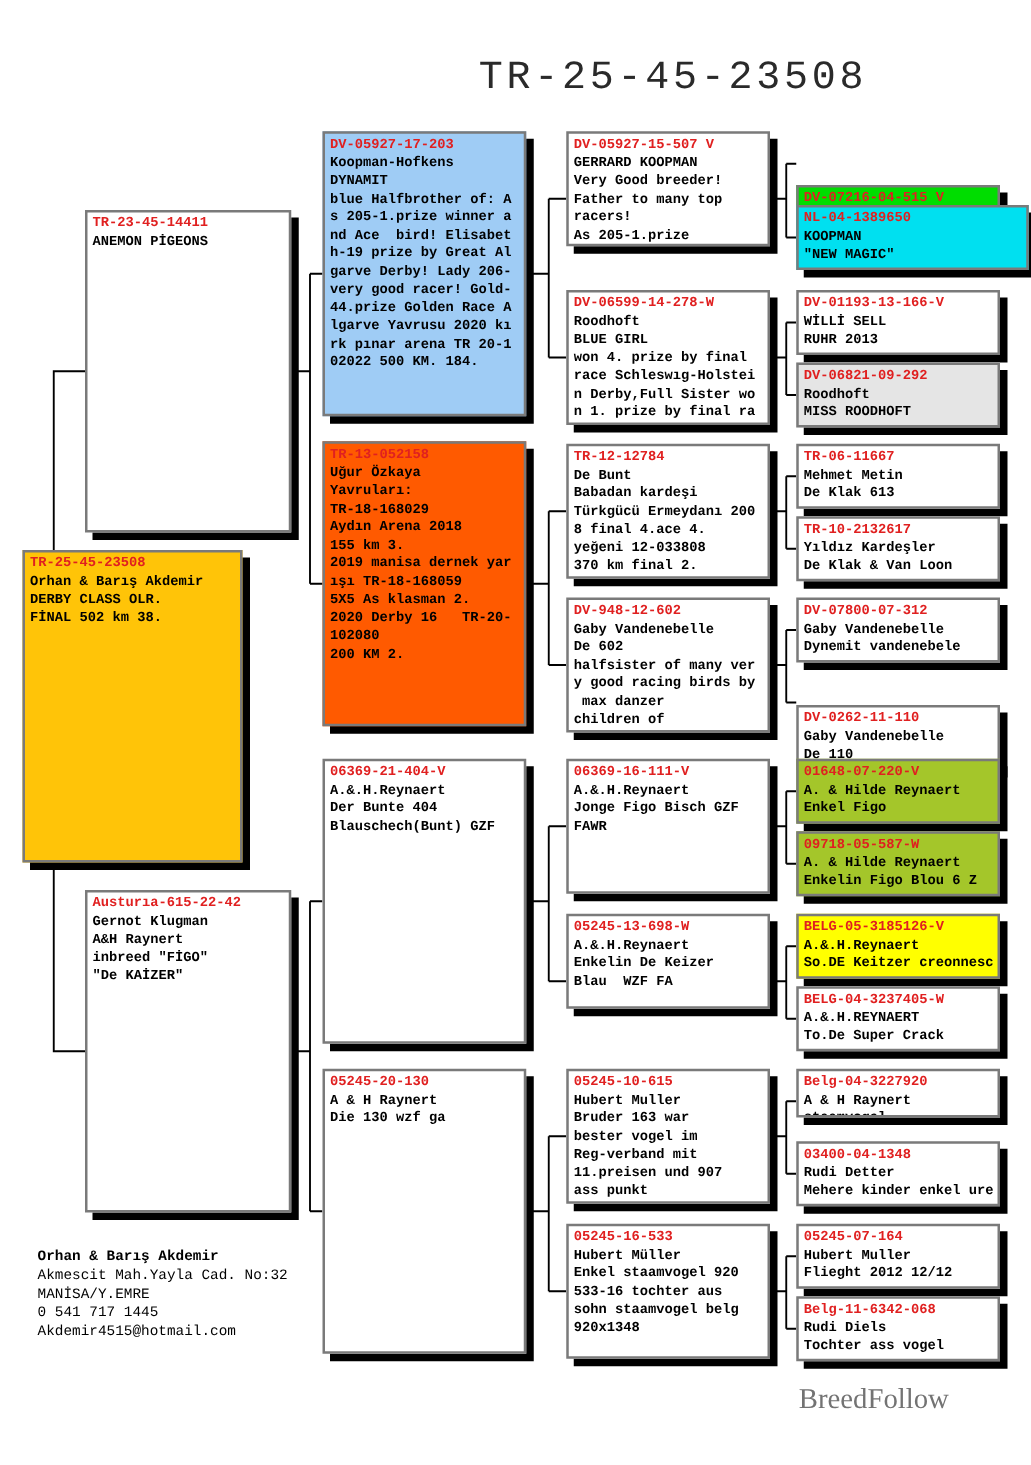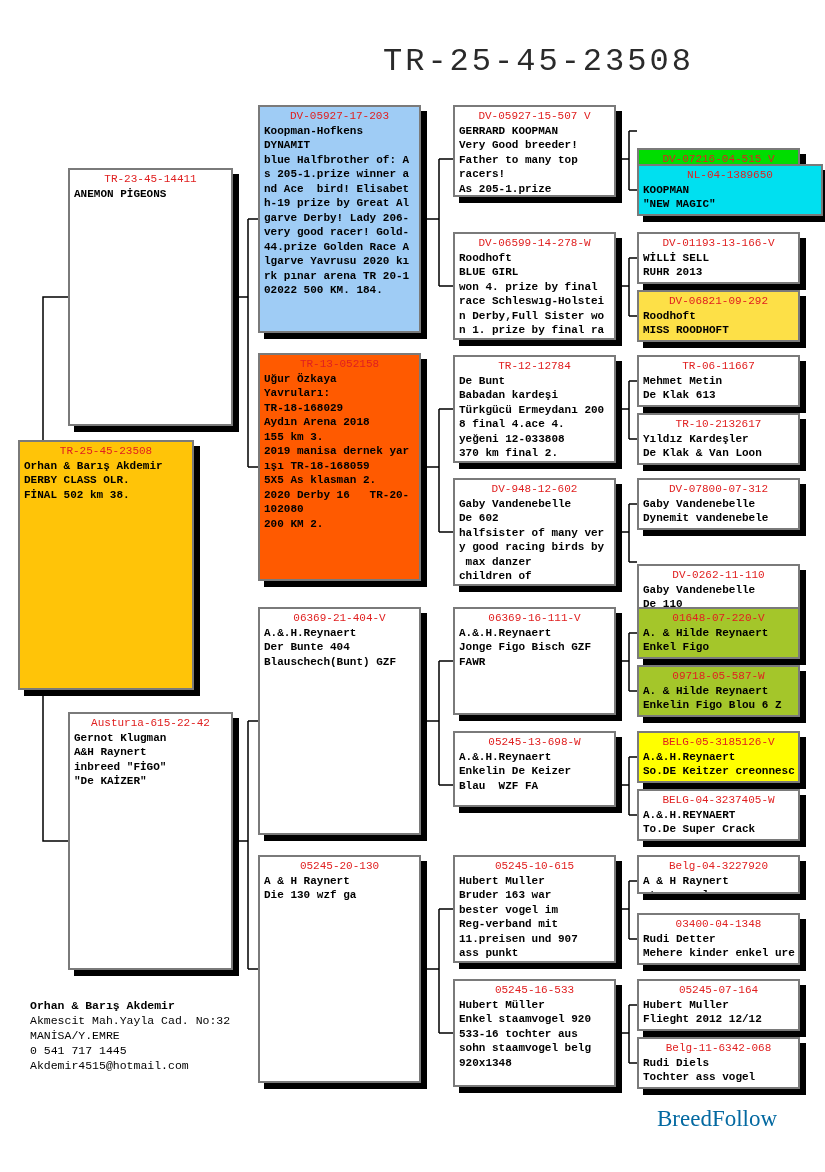--- a/index.html
+++ b/index.html
@@ -3,26 +3,26 @@
 <meta charset="utf-8">
 <style>
   html,body{margin:0;padding:0;background:#fff;}
   .page{position:relative;width:825px;height:1172px;background:#ffffff;overflow:hidden;
         font-family:"Liberation Mono","DejaVu Sans Mono",monospace;}
   .title{position:absolute;left:383px;top:43px;font-size:32px;letter-spacing:3px;
          color:#2a2a2a;font-family:"Liberation Mono","DejaVu Sans Mono",monospace;white-space:nowrap;}
   svg.connectors{position:absolute;left:0;top:0;z-index:0;pointer-events:none;}
   .box{position:absolute;z-index:1;border:2px solid #7a7a7a;box-shadow:6px 6px 0 #000;
        padding:2px 4px;overflow:hidden;box-sizing:border-box;background:#fff;}
-  .box .ring{color:var(--ring,#e02020);font-weight:normal;font-size:11px;line-height:14.5px;white-space:pre;text-align:center;}
+  .box .ring{color:var(--ring,#e02020);font-weight:bold;font-size:11px;line-height:14.5px;white-space:pre;}
   .box .ln{color:#000;font-weight:bold;font-size:11px;line-height:14.5px;white-space:pre;}
   .owner{position:absolute;left:30px;top:998px;font-size:11.5px;line-height:15px;color:#000;}
   .owner .nm{font-weight:bold;}
-  .watermark{position:absolute;left:657px;top:1106px;font-family:"Liberation Serif","DejaVu Serif",serif;
-             font-size:23px;color:#0369a1;}
+  .watermark{position:absolute;left:639px;top:1106px;font-family:"Liberation Serif","DejaVu Serif",serif;
+             font-size:23px;color:#737373;}
 </style>
 </head>
 <body>
 
 <div class="page">
   <div class="title">TR-25-45-23508</div>
   <svg class="connectors" width="825" height="1172" viewBox="0 0 825 1172">
       <path d="M43 440 L43 297 L68 297 M43 690 L43 841 L68 841 M233 297 H248 M248 219 V467 M248 219 H258 M248 467 H258 M233 841 H248 M248 721 V969 M248 721 H258 M248 969 H258 M421 219 H439 M439 159 V286 M439 159 H453 M439 286 H453 M421 467 H439 M439 409 V532 M439 409 H453 M439 532 H453 M421 721 H439 M439 661 V785 M439 661 H453 M439 785 H453 M421 969 H439 M439 909 V1033 M439 909 H453 M439 1033 H453 M616 159 H629 M629 131 V190 M629 131 H637 M629 190 H637 M616 286 H629 M629 258 V316 M629 258 H637 M629 316 H637 M616 409 H629 M629 381 V439 M629 381 H637 M629 439 H637 M616 532 H629 M629 504 V562 M629 504 H637 M629 562 H637 M616 661 H629 M629 633 V691 M629 633 H637 M629 691 H637 M616 785 H629 M629 757 V815 M629 757 H637 M629 815 H637 M616 909 H629 M629 881 V939 M629 881 H637 M629 939 H637 M616 1033 H629 M629 1005 V1063 M629 1005 H637 M629 1063 H637" fill="none" stroke="#000" stroke-width="1.5"></path>
     </svg>
   <div id="tree">
@@ -156,21 +156,21 @@
       <div class="box" style="left: 637px; top: 164px; width: 186px; height: 52px; background: rgb(0, 224, 240);">
         <div class="ring">NL-04-1389650</div>
         <div class="ln">KOOPMAN</div>
         <div class="ln">"NEW MAGIC"</div>
       </div>
       <div class="box" style="left: 637px; top: 232px; width: 163px; height: 52px; background: rgb(255, 255, 255);">
         <div class="ring">DV-01193-13-166-V</div>
         <div class="ln">WİLLİ SELL</div>
         <div class="ln">RUHR 2013</div>
       </div>
-      <div class="box" style="left: 637px; top: 290px; width: 163px; height: 52px; background: #fde047;">
+      <div class="box" style="left: 637px; top: 290px; width: 163px; height: 52px; background: #e5e5e5;">
         <div class="ring">DV-06821-09-292</div>
         <div class="ln">Roodhoft</div>
         <div class="ln">MISS ROODHOFT</div>
       </div>
       <div class="box" style="left: 637px; top: 355px; width: 163px; height: 52px; background: rgb(255, 255, 255);">
         <div class="ring">TR-06-11667</div>
         <div class="ln">Mehmet Metin</div>
         <div class="ln">De Klak 613</div>
       </div>
       <div class="box" style="left: 637px; top: 413px; width: 163px; height: 52px; background: rgb(255, 255, 255);">

